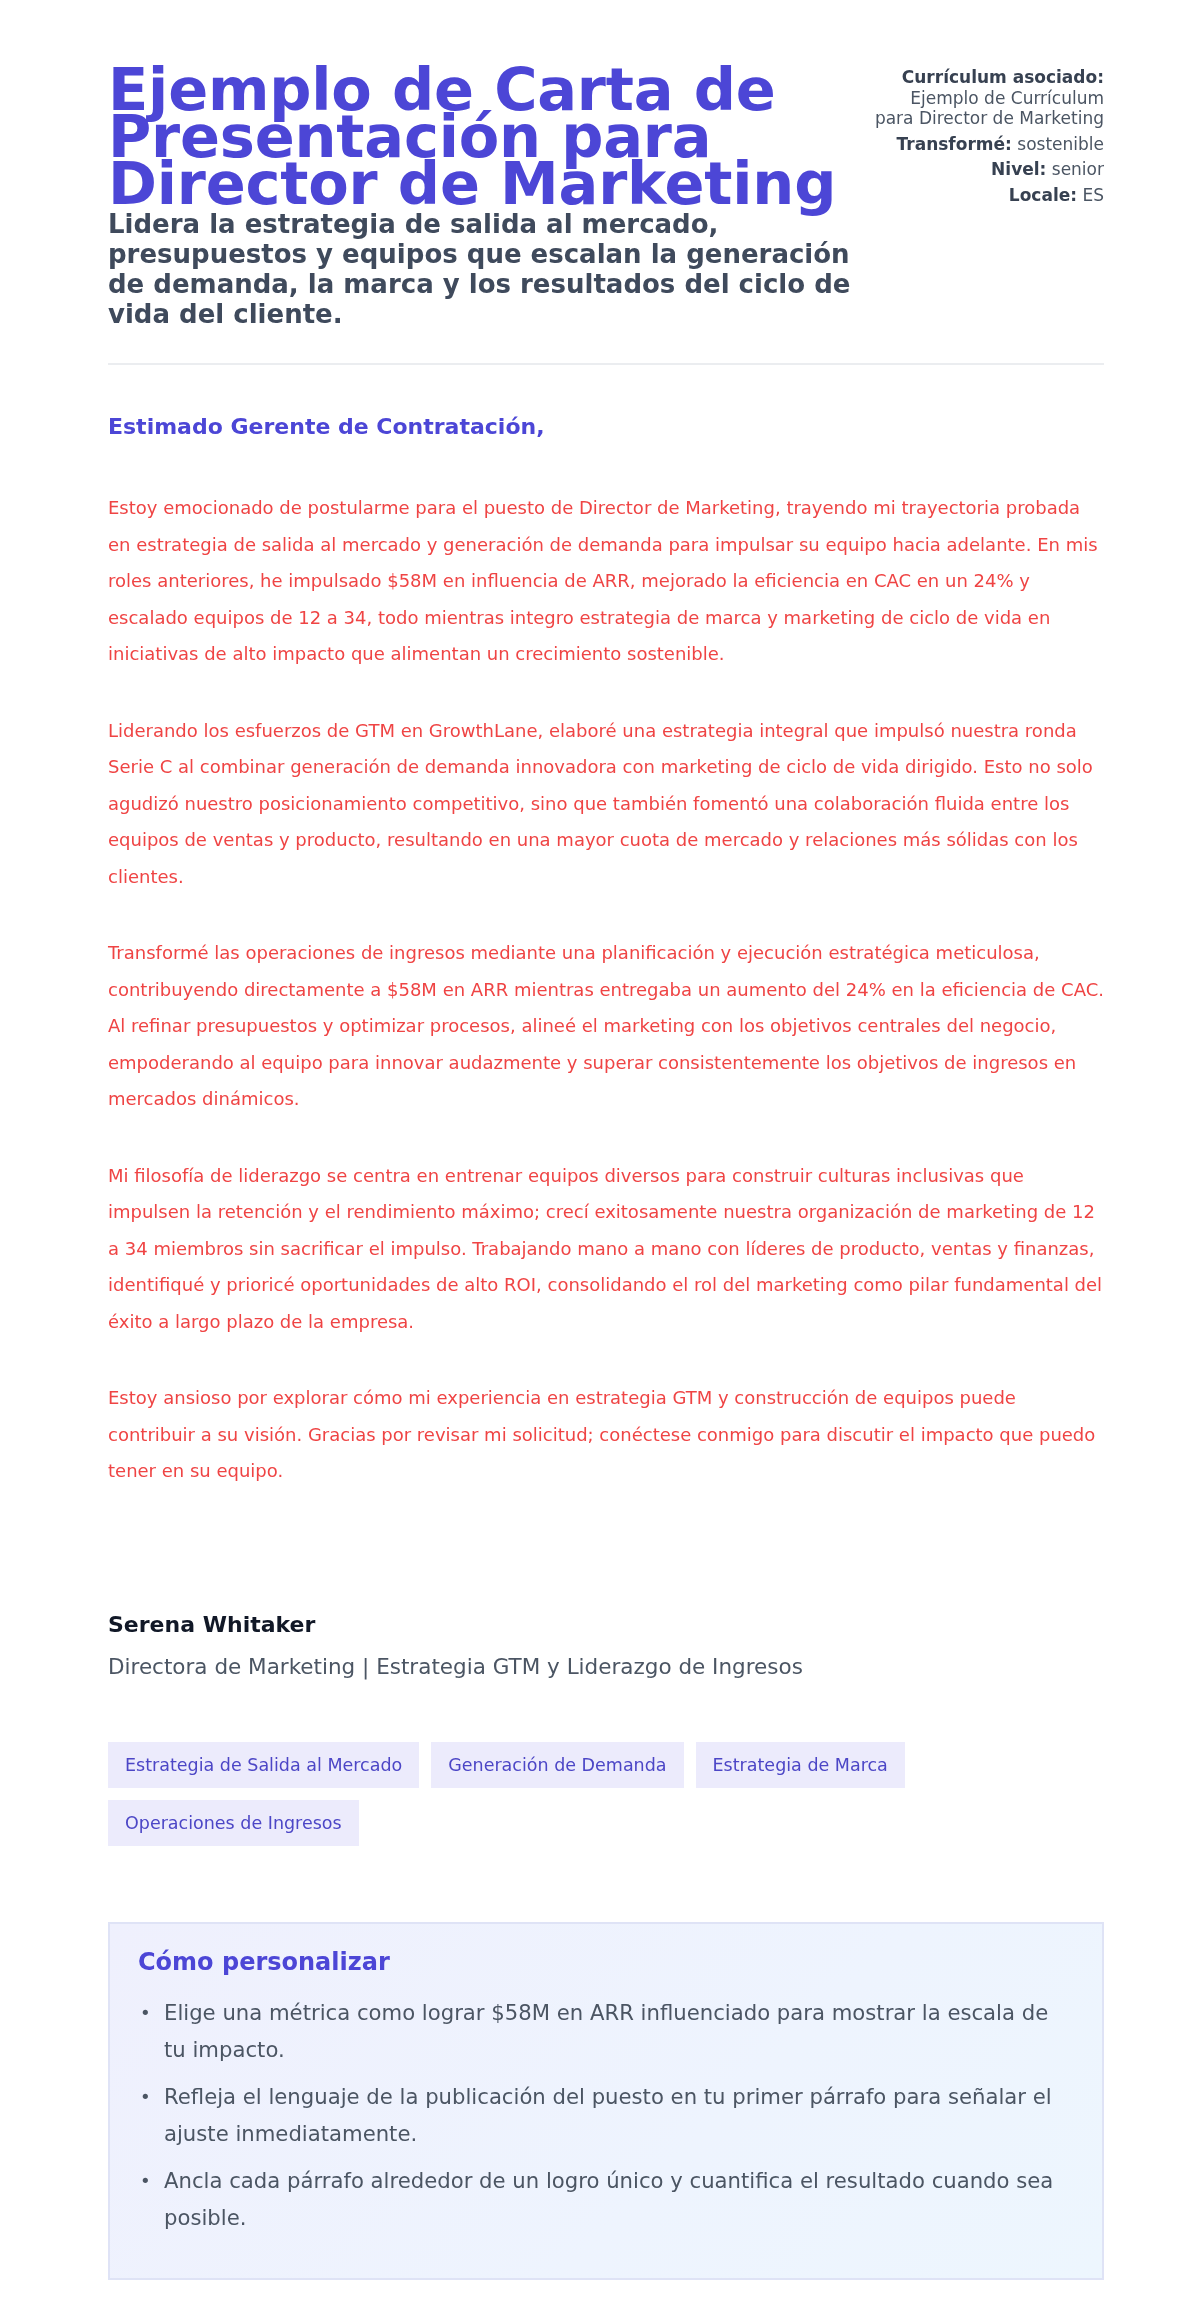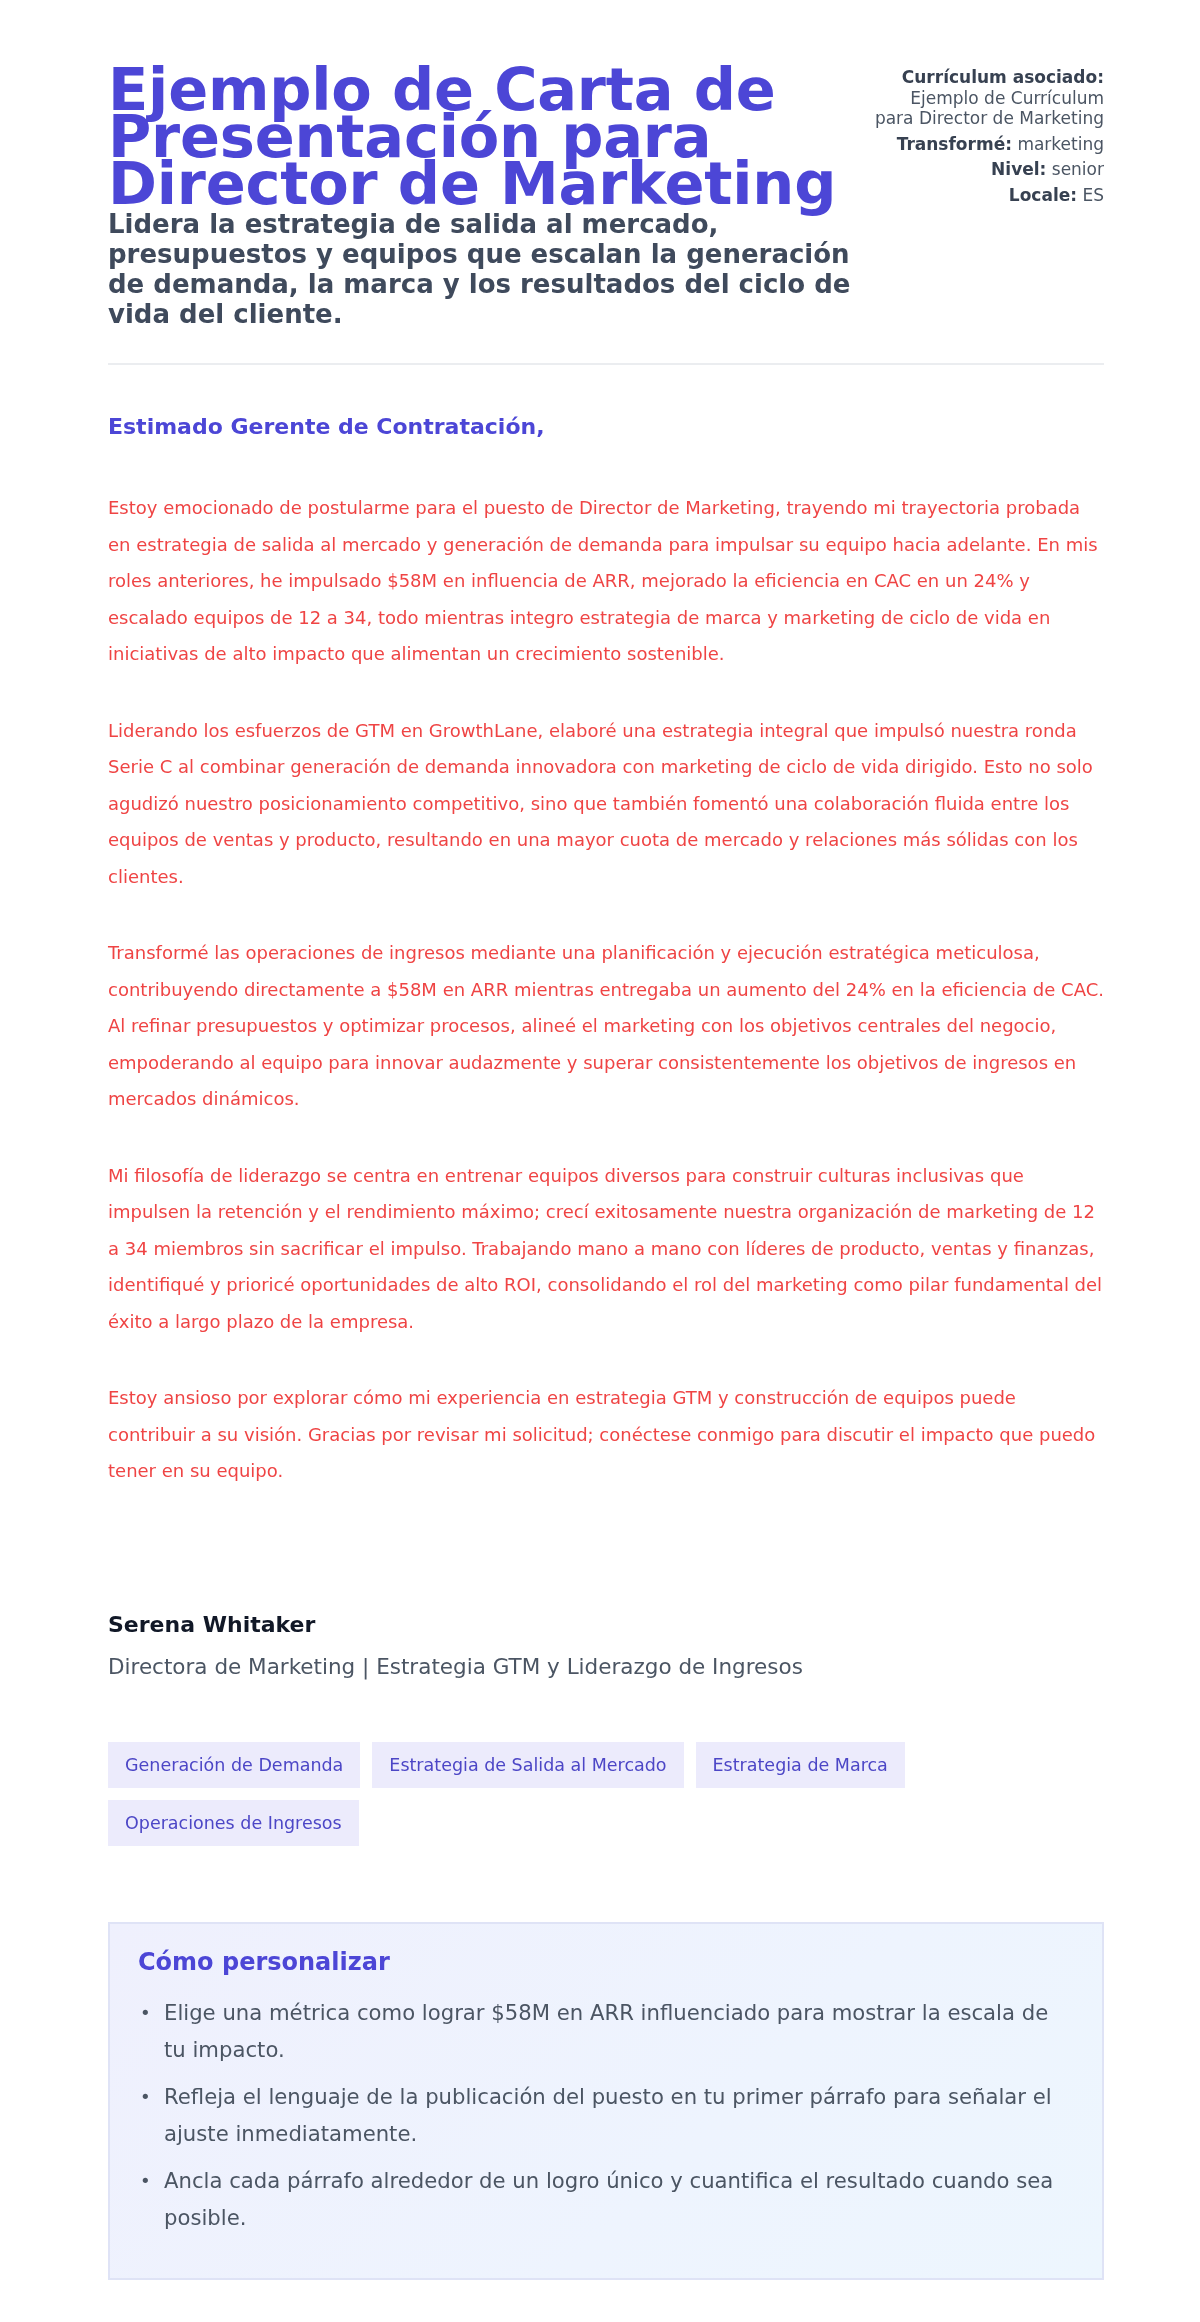--- a/index.html
+++ b/index.html
@@ -160,21 +160,21 @@
       <h1 class="title">Ejemplo de Carta de Presentación para Director de Marketing</h1>
       <h2 class="subtitle">Lidera la estrategia de salida al mercado, presupuestos y equipos que escalan la generación de demanda, la marca y los resultados del ciclo de vida del cliente.</h2>
     </div>
     <div class="meta">
       <div class="row first">
         <b>Currículum asociado:</b><br>
         <span>Ejemplo de Currículum para Director de Marketing</span>
       </div>
       <div class="row">
         <b>Transformé:</b>
-        <span>marketing</span>
+        <span>sostenible</span>
       </div>
       <div class="row">
         <b>Nivel:</b>
         <span>senior</span>
       </div>
       <div class="row">
         <b>Locale:</b>
         <span>ES</span>
       </div>
     </div>
@@ -191,22 +191,22 @@
     <p class="para">Mi filosofía de liderazgo se centra en entrenar equipos diversos para construir culturas inclusivas que impulsen la retención y el rendimiento máximo; crecí exitosamente nuestra organización de marketing de 12 a 34 miembros sin sacrificar el impulso. Trabajando mano a mano con líderes de producto, ventas y finanzas, identifiqué y prioricé oportunidades de alto ROI, consolidando el rol del marketing como pilar fundamental del éxito a largo plazo de la empresa.</p>
     <p class="para">Estoy ansioso por explorar cómo mi experiencia en estrategia GTM y construcción de equipos puede contribuir a su visión. Gracias por revisar mi solicitud; conéctese conmigo para discutir el impacto que puedo tener en su equipo.</p>
   </div>
 
   <div class="signature">
     <div class="sig-name">Serena Whitaker</div>
     <div class="sig-title">Directora de Marketing | Estrategia GTM y Liderazgo de Ingresos</div>
   </div>
 
   <div class="tags">
+    <span class="tag">Estrategia de Salida al Mercado</span>
     <span class="tag">Generación de Demanda</span>
-    <span class="tag">Estrategia de Salida al Mercado</span>
     <span class="tag">Estrategia de Marca</span>
     <span class="tag">Operaciones de Ingresos</span>
   </div>
 
   <div class="tip-box">
     <h3 class="tip-title">Cómo personalizar</h3>
     <ul class="tip-list">
       <li>
         <span class="bullet">•</span>
         <span>Elige una métrica como lograr $58M en ARR influenciado para mostrar la escala de tu impacto.</span>

